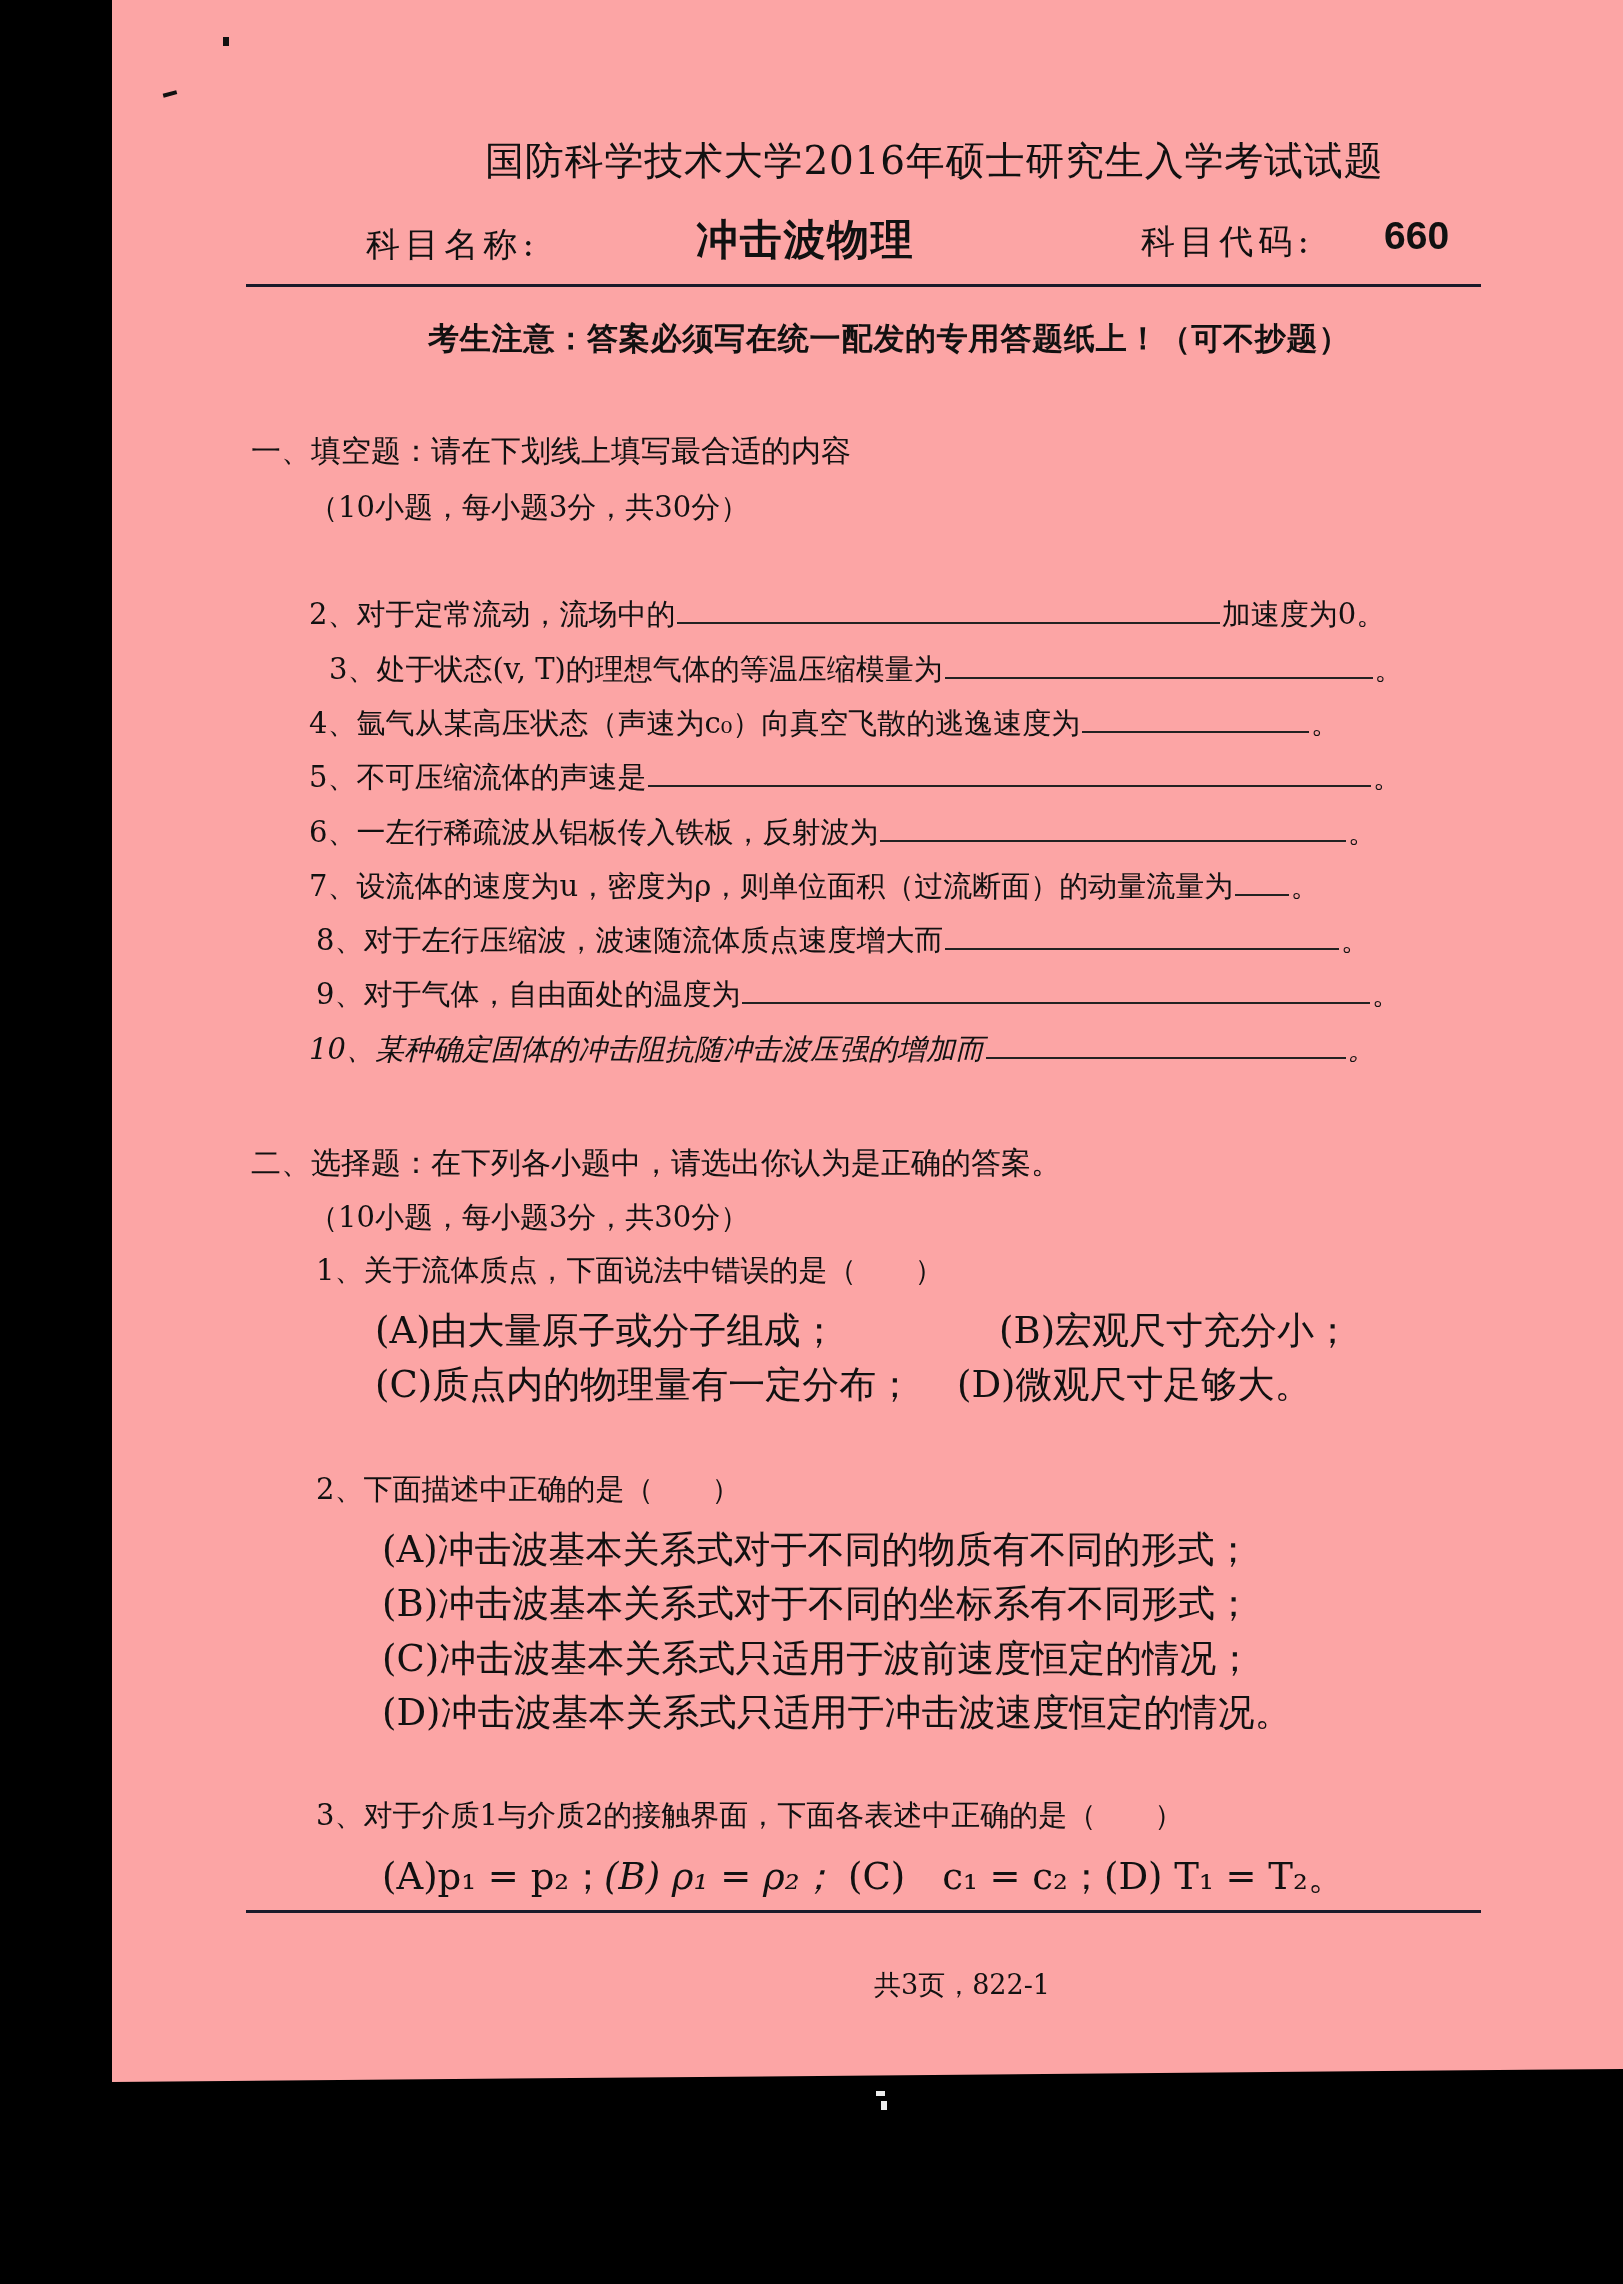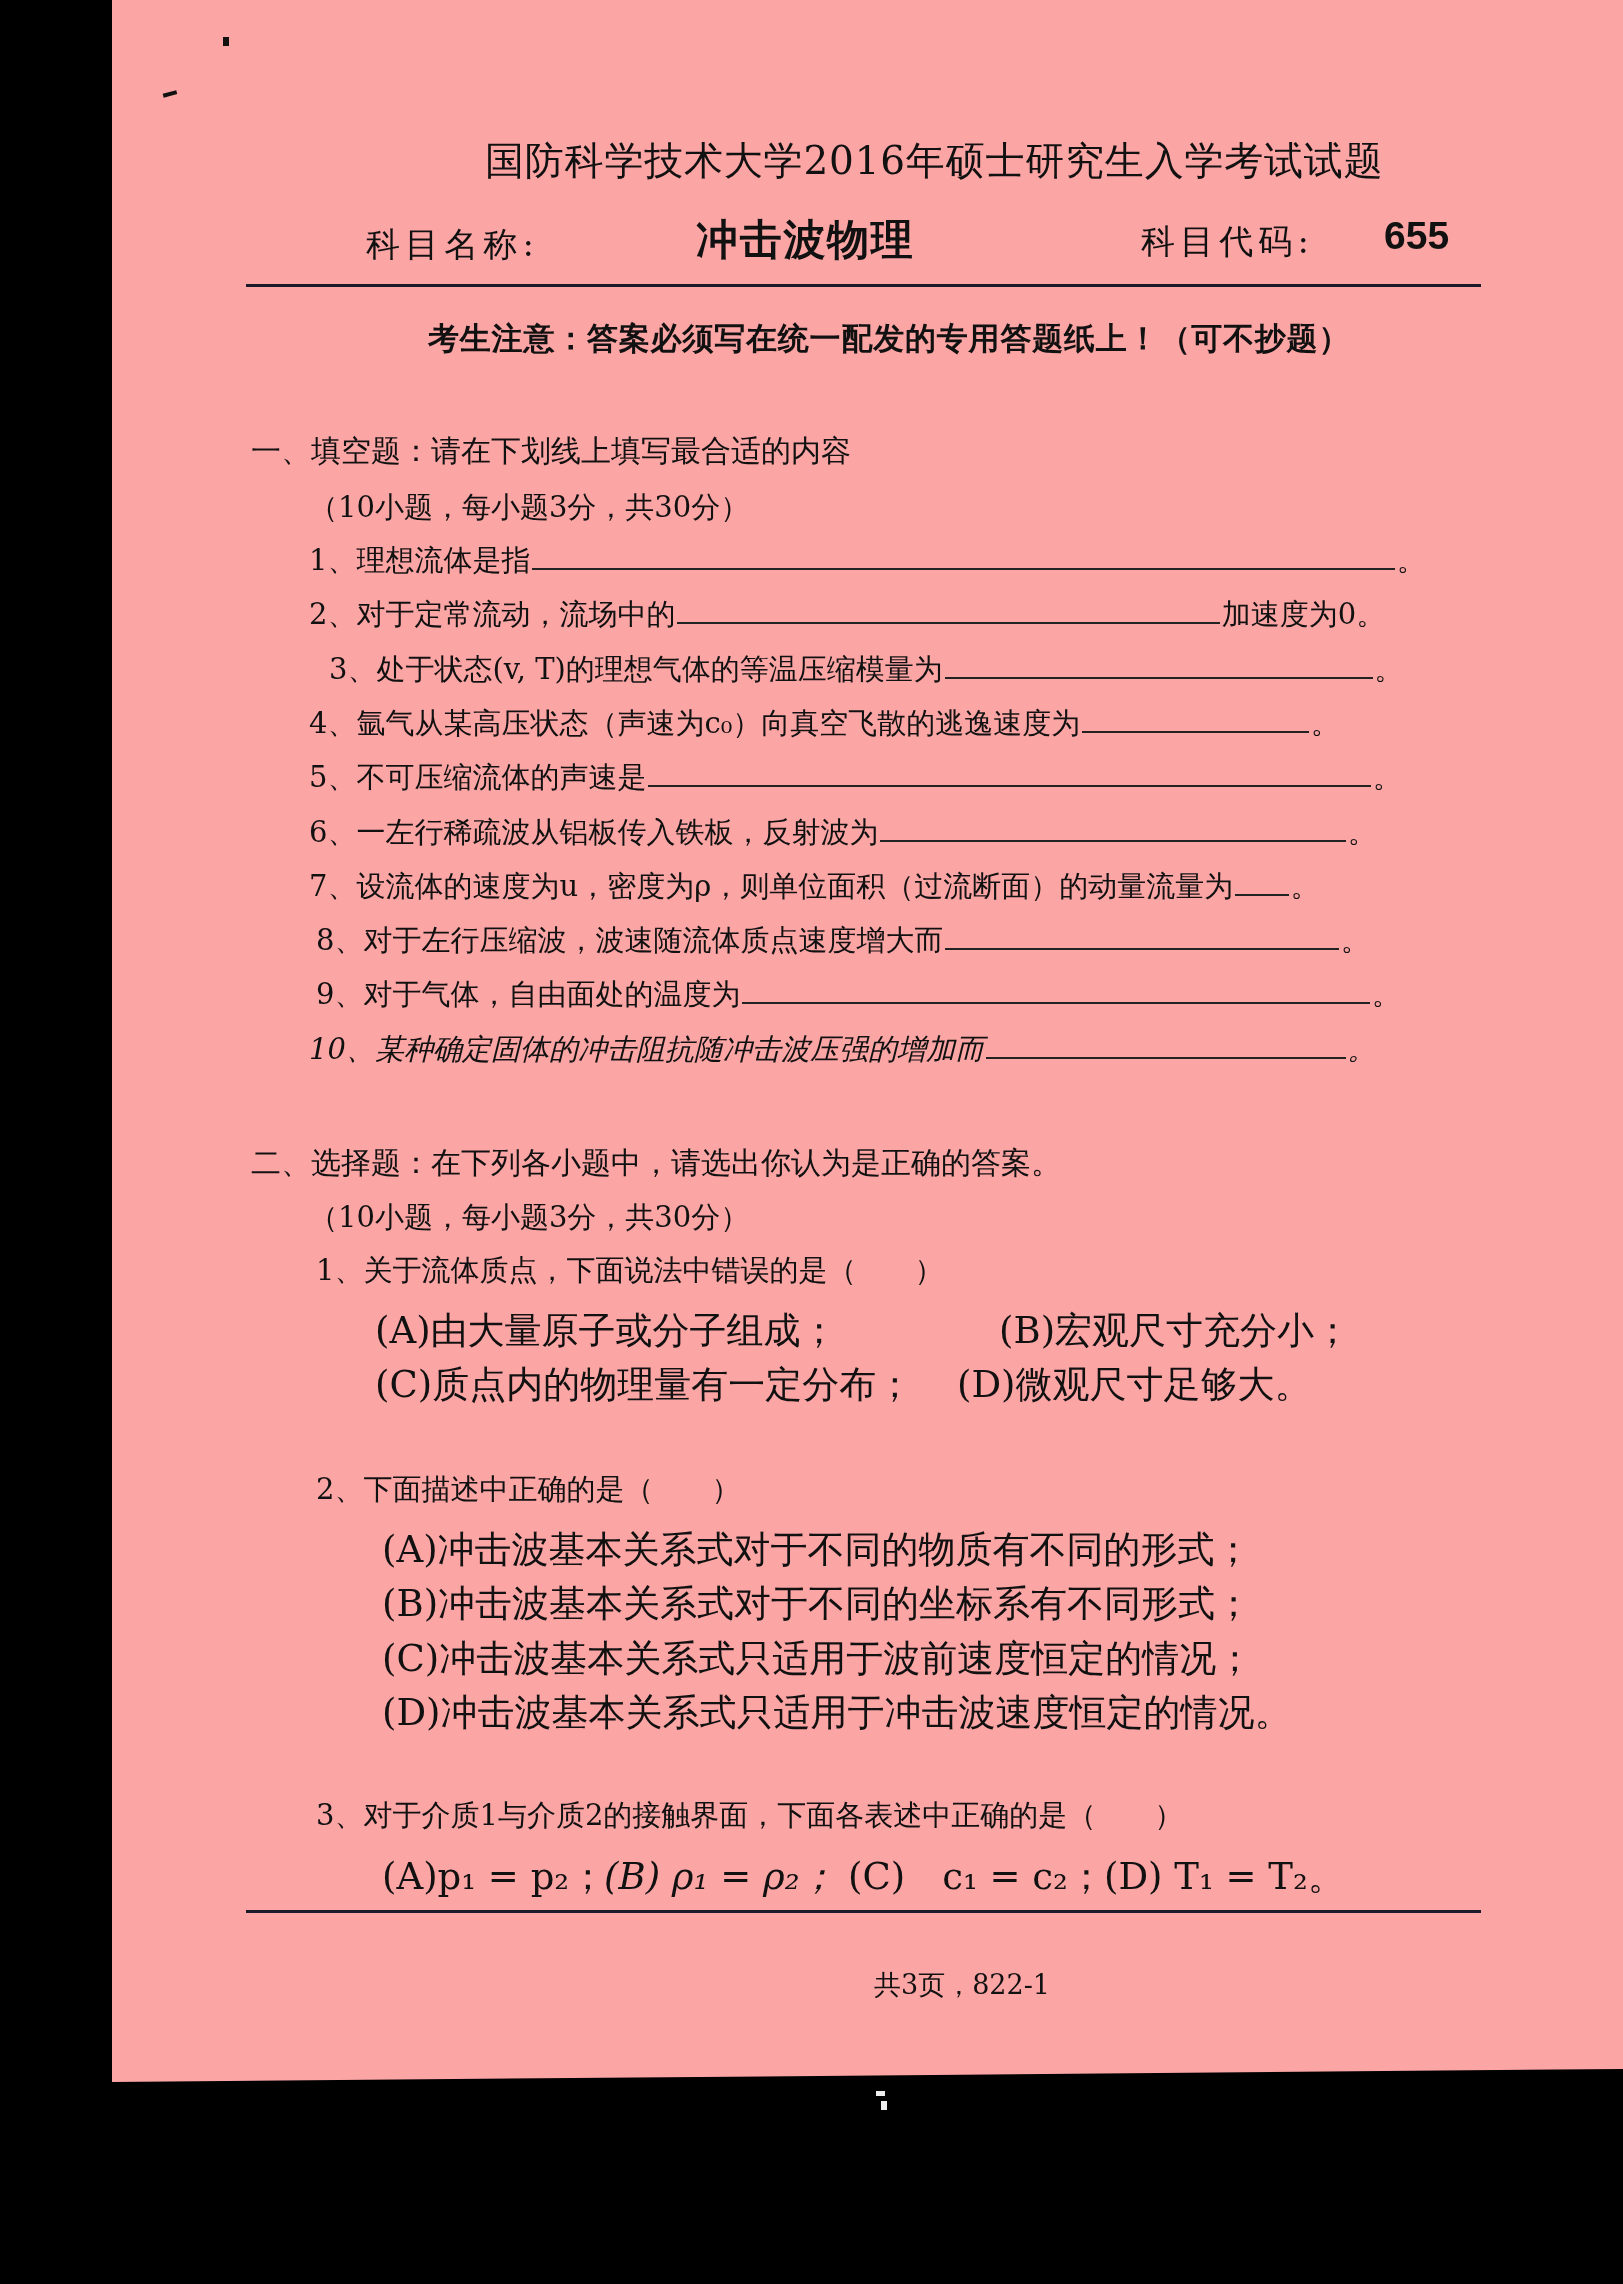--- a/index.html
+++ b/index.html
@@ -34,32 +34,29 @@
 <div class="paper">
 
   <div class="speck" style="left:111px;top:37px;width:5.1px;width:6px;height:8.5px;"></div>
   <div class="speck" style="left:51px;top:92px;width:13.6px;height:4.2px;transform:rotate(-15deg);"></div>
 
   <div class="abs title">国防科学技术大学2016年硕士研究生入学考试试题</div>
 
   <div class="abs subj-label">科目名称:</div>
   <div class="abs subj-name">冲击波物理</div>
   <div class="abs code-label">科目代码:</div>
-  <div class="abs code-val">655</div>
+  <div class="abs code-val">660</div>
 
   <div class="rule" style="left:134px;top:284px;width:1235px;"></div>
 
   <div class="abs notice">考生注意：答案必须写在统一配发的专用答题纸上！（可不抄题）</div>
 
   <div class="abs sec" style="left:139px;top:431px;">一、填空题：请在下划线上填写最合适的内容</div>
   <div class="abs sub" style="left:197px;top:488px;">（10小题，每小题3分，共30分）</div>
 
-  <div class="abs item" style="left:197px;top:541px;">
-    <span>1、理想流体是指</span><span class="blank" style="width:863px;"></span><span>。</span>
-  </div>
   <div class="abs item" style="left:197px;top:595px;">
     <span>2、对于定常流动，流场中的</span><span class="blank" style="width:543px;"></span><span>加速度为0。</span>
   </div>
   <div class="abs item" style="left:197px;top:650px;margin-left:20px;">
     <span>3、处于状态(v, T)的理想气体的等温压缩模量为</span><span class="blank" style="width:428px;"></span><span>。</span>
   </div>
   <div class="abs item" style="left:197px;top:704px;">
     <span>4、氩气从某高压状态（声速为c₀）向真空飞散的逃逸速度为</span><span class="blank" style="width:227px;"></span><span>。</span>
   </div>
   <div class="abs item" style="left:197px;top:758px;">

